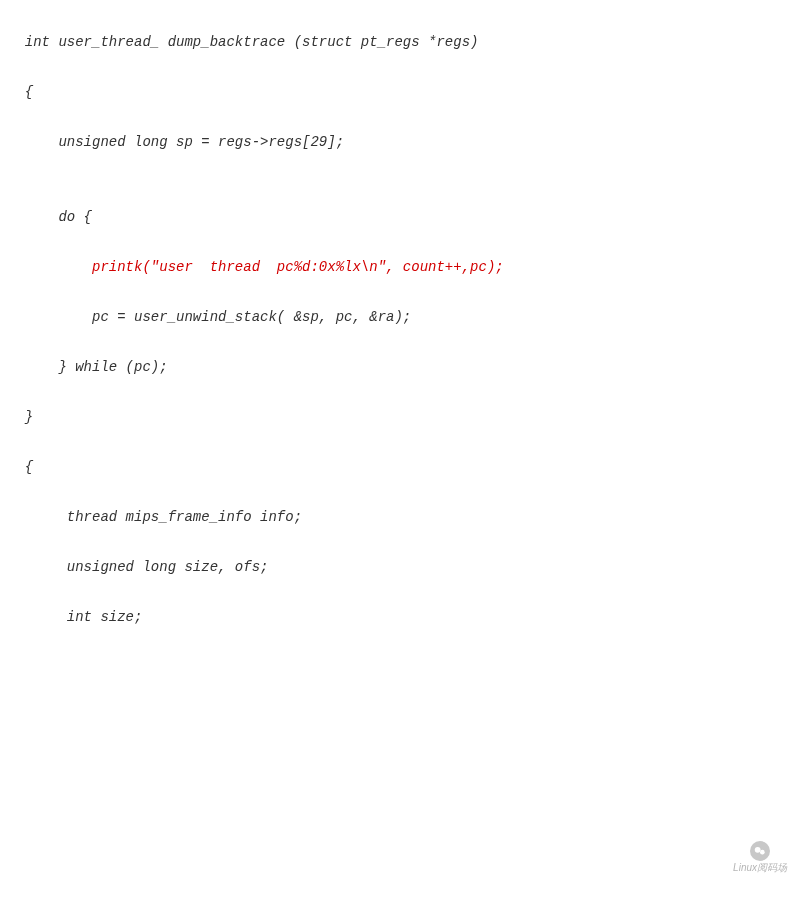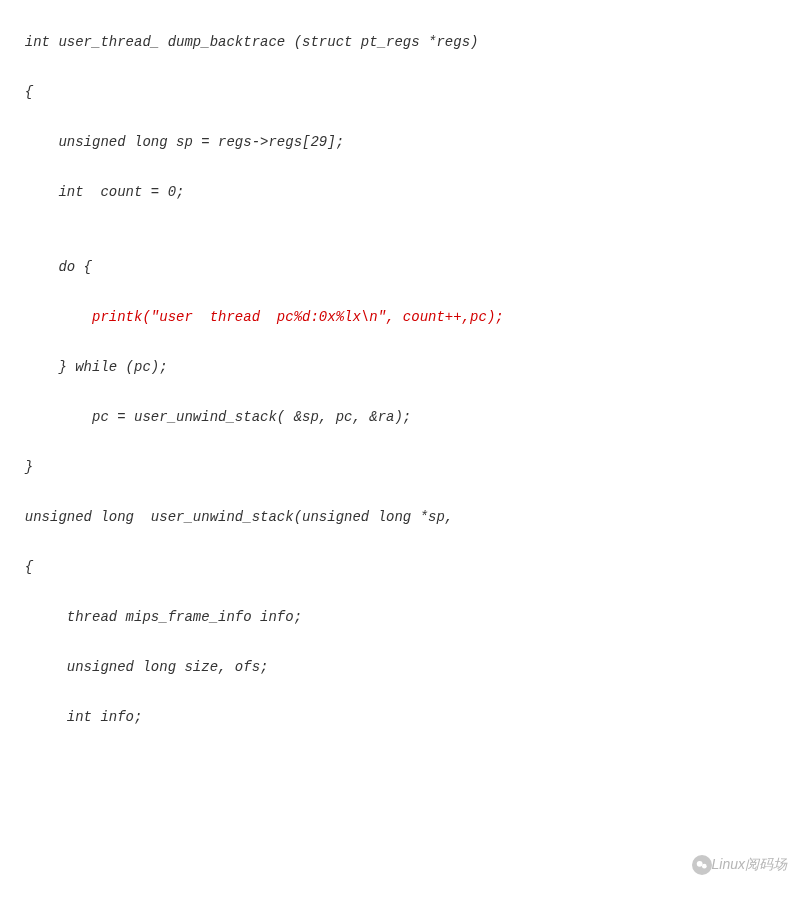--- a/index.html
+++ b/index.html
@@ -29,52 +29,51 @@
   }
   .watermark {
     position: absolute;
     right: 18px;
     bottom: 28px;
     display: flex;
     align-items: center;
     gap: 0;
     color: #b6b6b6;
     font-family: Arial, sans-serif;
-    font-size: 14px;
+    font-size: 10px;
     font-style: italic;
+    flex-direction: column;
   }
   .watermark-icon {
     width: 20px;
     height: 20px;
     border-radius: 50%;
     background: #c8c8c8;
     display: flex;
     align-items: center;
     justify-content: center;
   }
 </style>
 </head>
 <body>
 
 <div class="code-container">
 <span class="line">  int user_thread_ dump_backtrace (struct pt_regs *regs)</span>
 <span class="line">  {</span>
 <span class="line">      unsigned long sp = regs-&gt;regs[29];</span>
-<span class="line">      int  count = 0;</span>
 <span class="line"></span>
 <span class="line">      do {</span>
 <span class="line"><span>          </span><span class="red">printk("user  thread  pc%d:0x%lx\n", count++,pc);</span></span>
+<span class="line">          pc = user_unwind_stack( &amp;sp, pc, &amp;ra);</span>
 <span class="line">      } while (pc);</span>
-<span class="line">          pc = user_unwind_stack( &amp;sp, pc, &amp;ra);</span>
 <span class="line">  }</span>
-<span class="line">  unsigned long  user_unwind_stack(unsigned long *sp,</span>
 <span class="line">  {</span>
 <span class="line">       thread mips_frame_info info;</span>
 <span class="line">       unsigned long size, ofs;</span>
-<span class="line">       int info;</span>
+<span class="line">       int size;</span>
 <span class="line"></span>
 
 
 
 
 
 <span class="line"></span>
 
 
 

